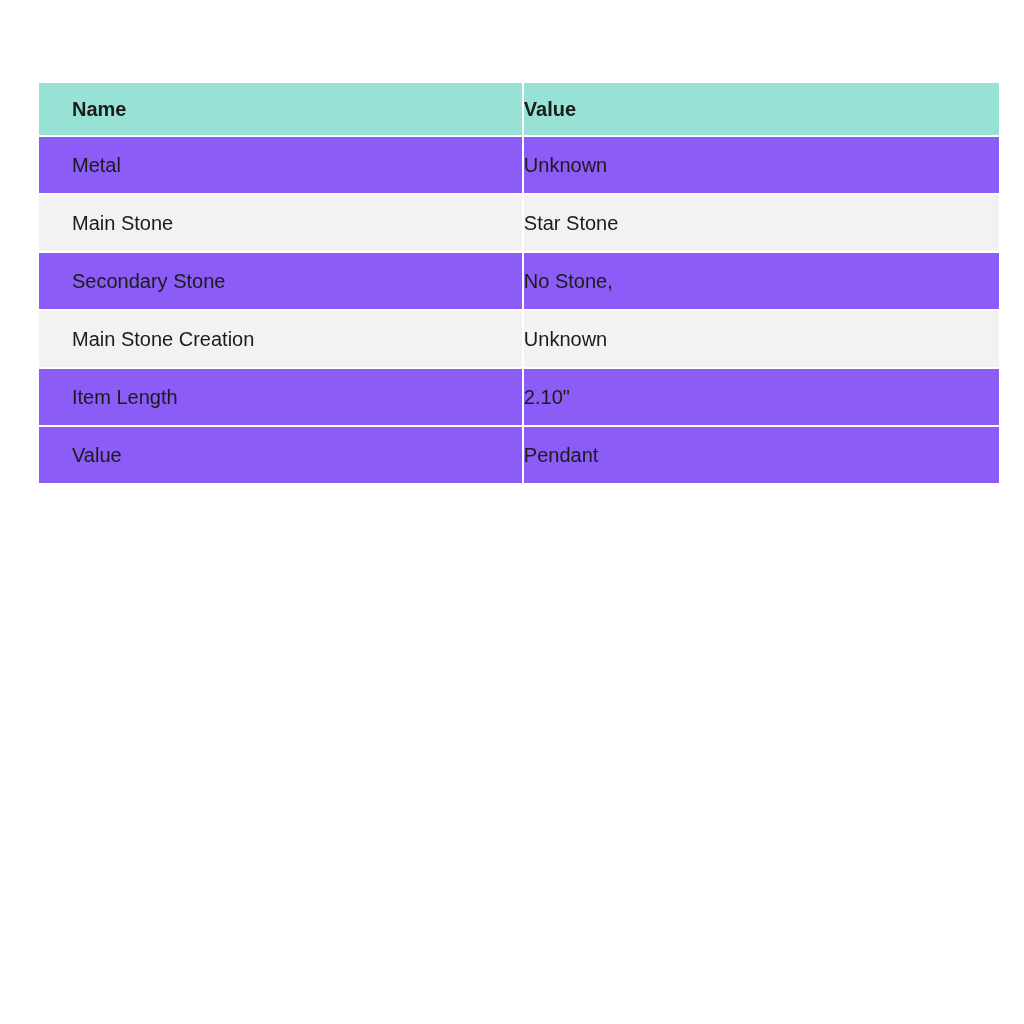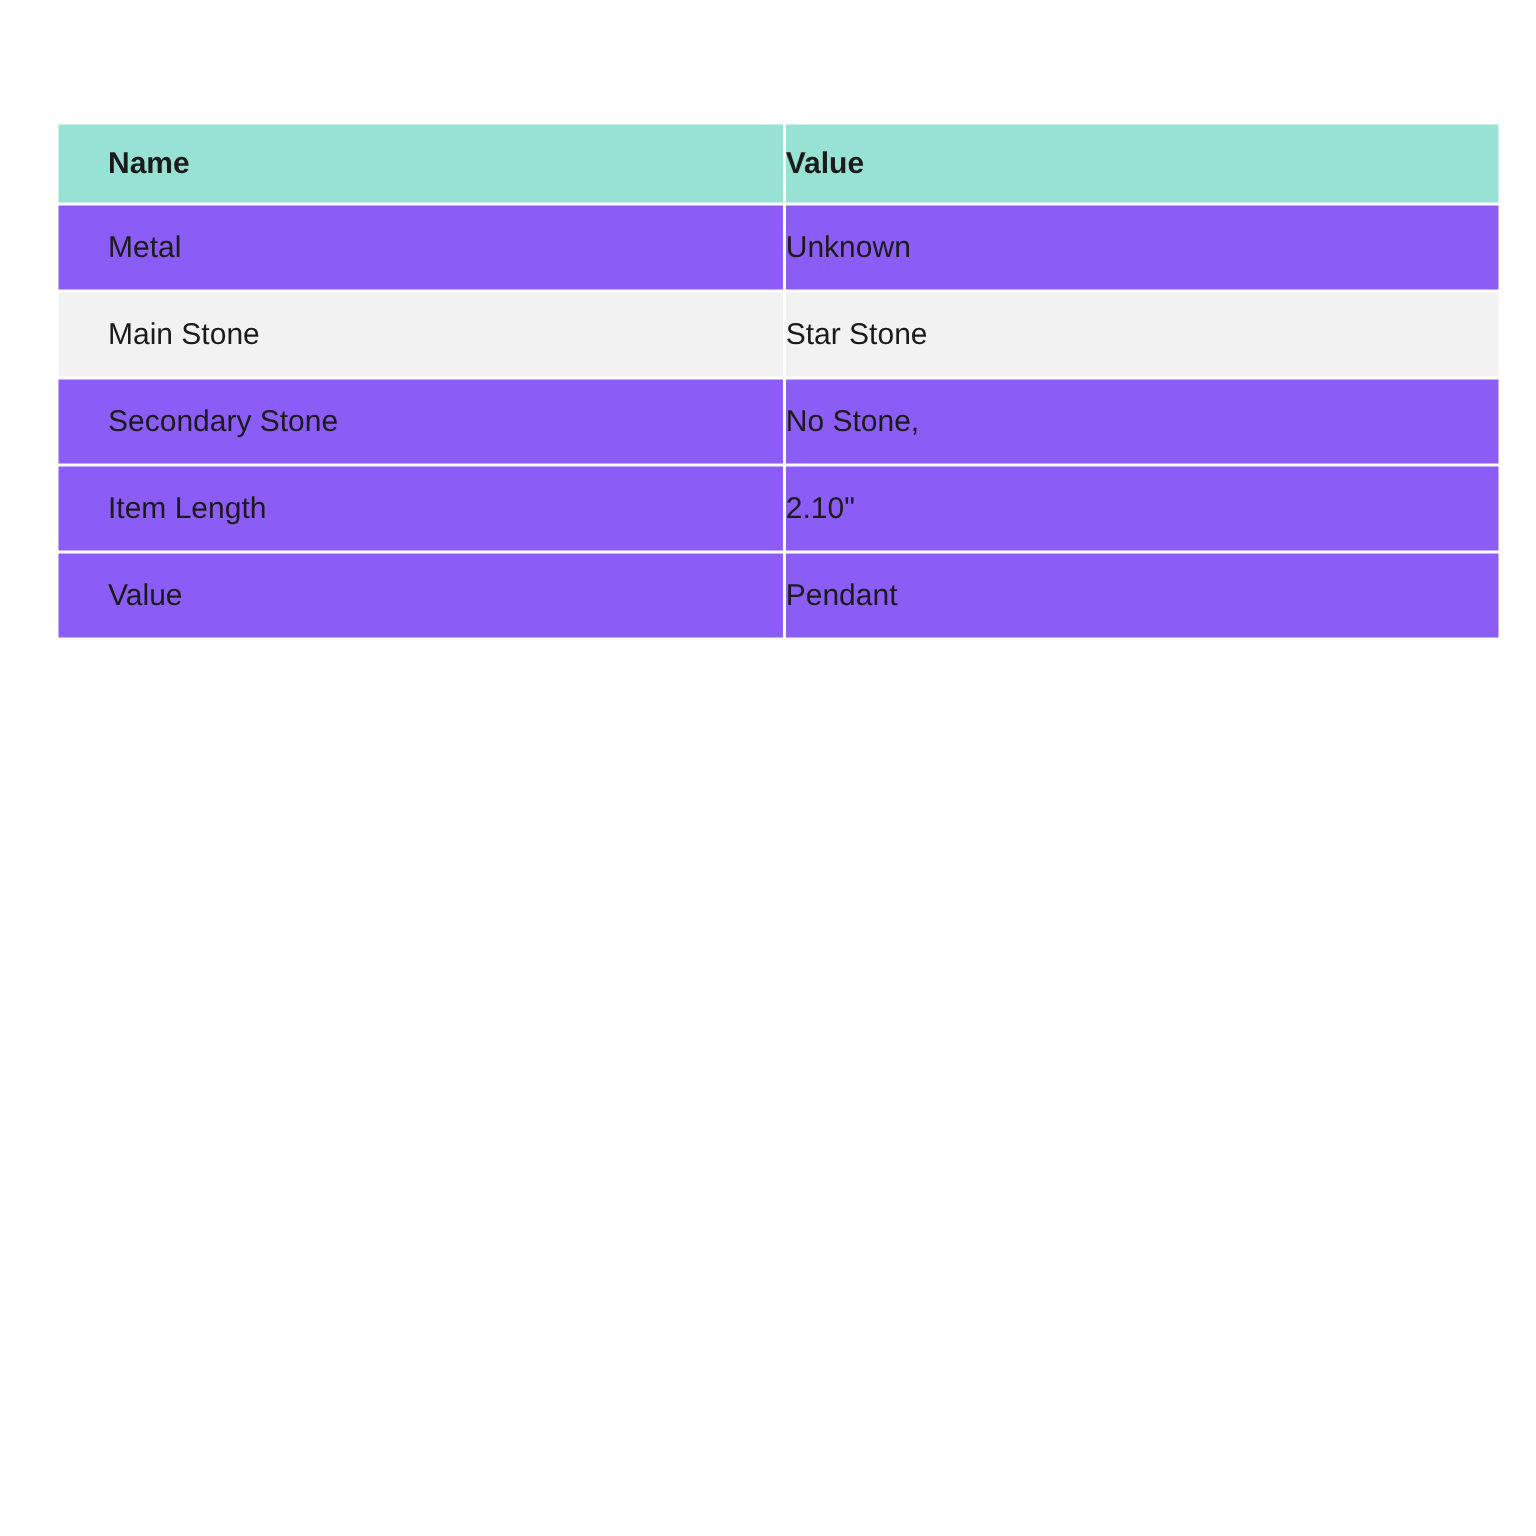--- a/index.html
+++ b/index.html
@@ -71,20 +71,24 @@
     <td class="value-cell">Unknown</td>
   </tr>
         <tr class="stripe">
     <td class="name-cell">Main Stone</td>
     <td class="value-cell">Star Stone</td>
   </tr>
         <tr>
     <td class="name-cell">Secondary Stone</td>
     <td class="value-cell">No Stone,</td>
   </tr>
+        <tr class="stripe">
+    <td class="name-cell">Main Stone Creation</td>
+    <td class="value-cell">Unknown</td>
+  </tr>
         <tr>
     <td class="name-cell">Item Length</td>
     <td class="value-cell">2.10"</td>
   </tr>
         <tr>
     <td class="name-cell">Value</td>
     <td class="value-cell">Pendant</td>
   </tr>
       </tbody>
   </table>

